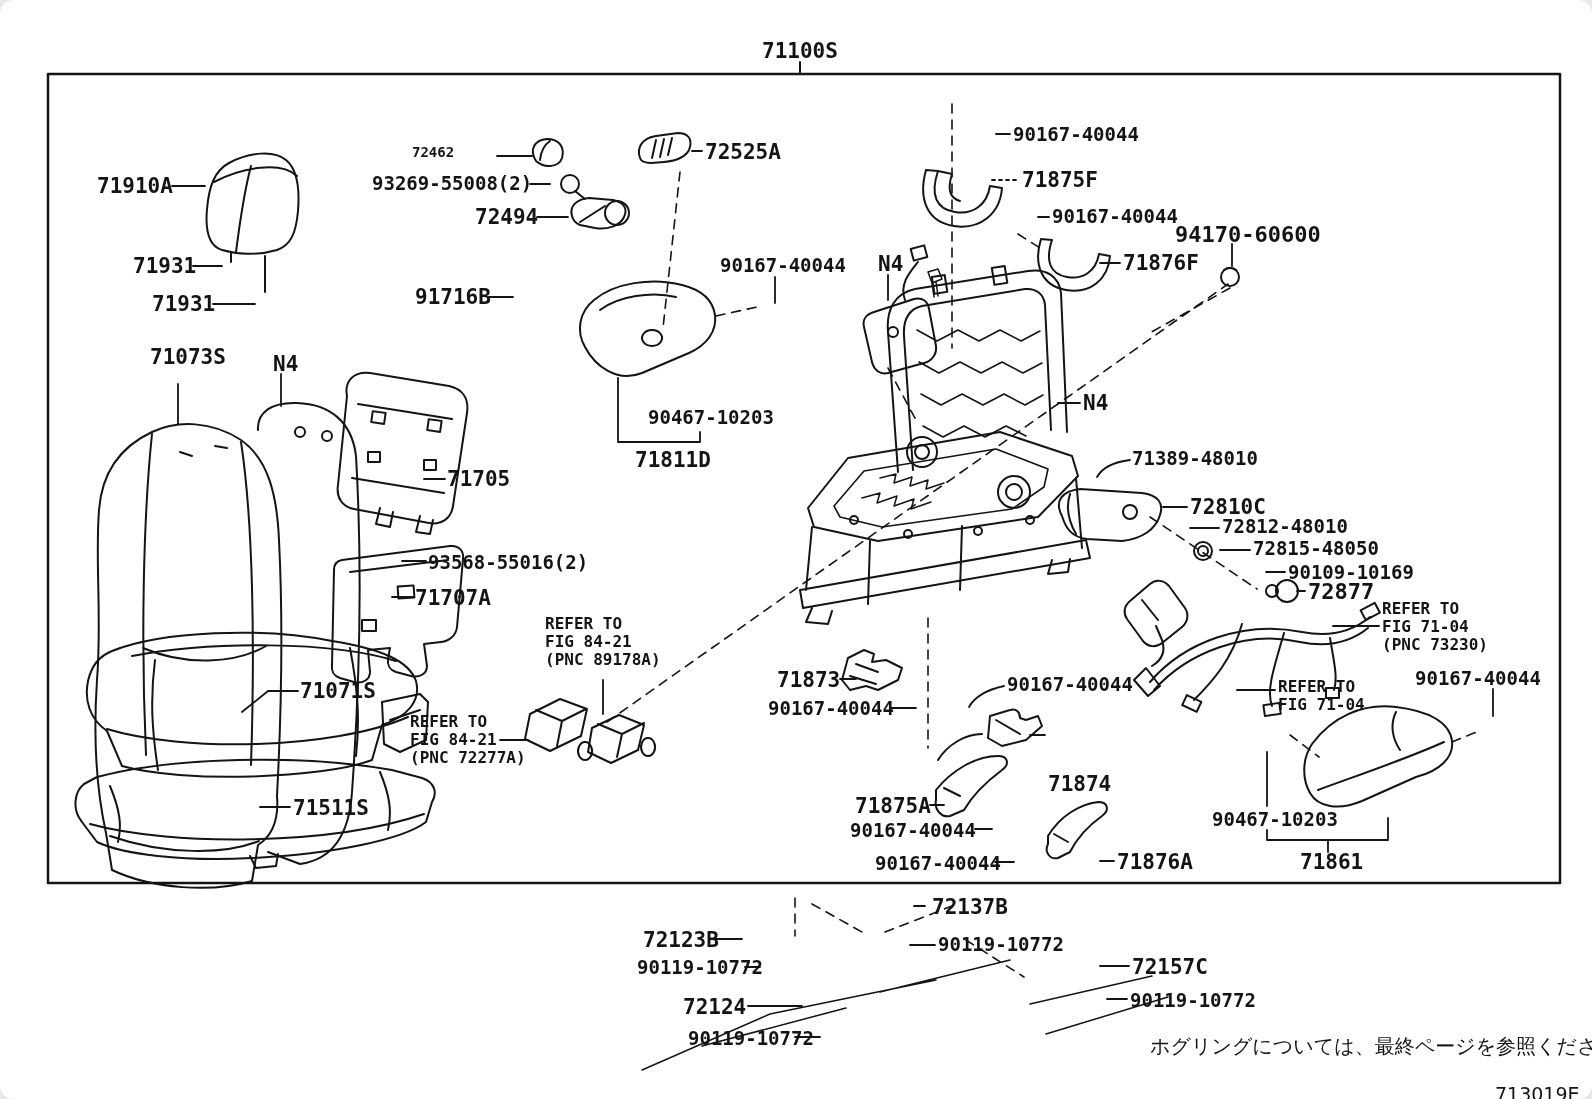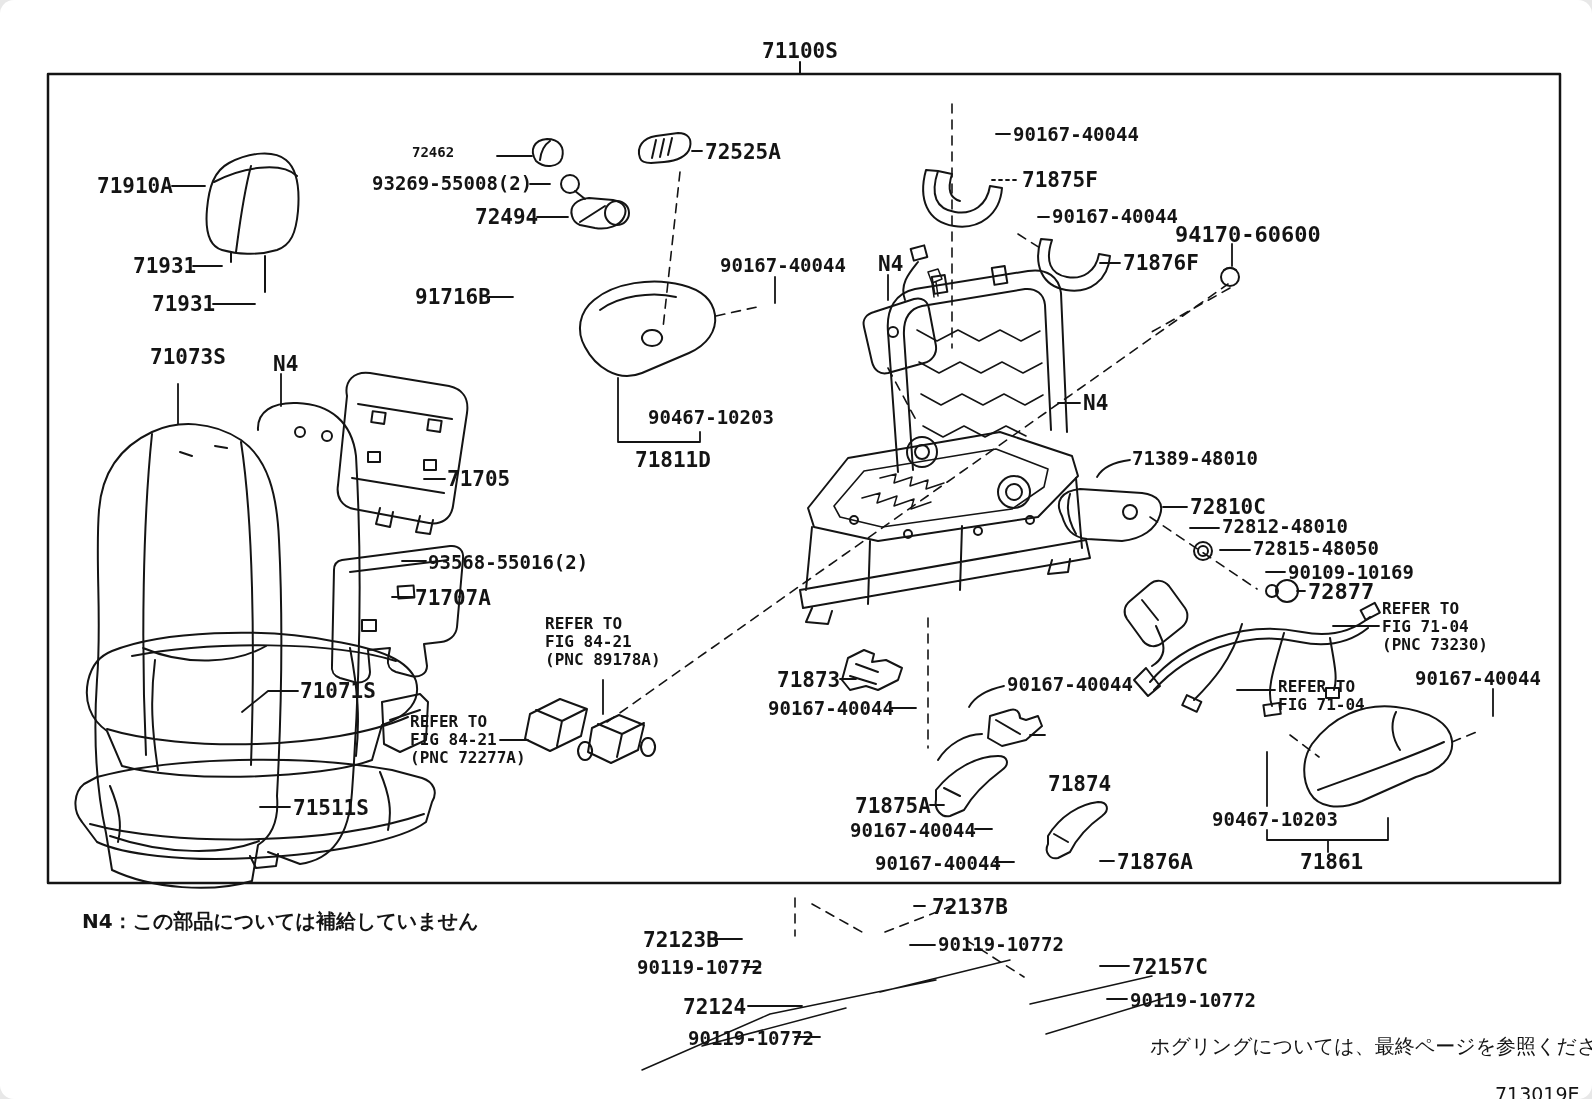--- a/index.html
+++ b/index.html
@@ -239,17 +239,16 @@
       <div class="plabel" style="left: 1300px; top: 851px; font-size: 21px;">71861</div>
       <div class="plabel" style="left: 932px; top: 896px; font-size: 21px;">72137B</div>
       <div class="plabel" style="left: 938px; top: 934px; font-size: 19px;">90119-10772</div>
       <div class="plabel" style="left: 643px; top: 929px; font-size: 21px;">72123B</div>
       <div class="plabel" style="left: 637px; top: 957px; font-size: 19px;">90119-10772</div>
       <div class="plabel" style="left: 683px; top: 996px; font-size: 21px;">72124</div>
       <div class="plabel" style="left: 688px; top: 1028px; font-size: 19px;">90119-10772</div>
       <div class="plabel" style="left: 1132px; top: 956px; font-size: 21px;">72157C</div>
       <div class="plabel" style="left: 1130px; top: 990px; font-size: 19px;">90119-10772</div>
     </div>
-<div class="note" style="left:82px;top:908px;">N4：この部品については補給していません</div>
 <div class="note" style="left:1150px;top:1033px;font-weight:normal;">ホグリングについては、最終ページを参照ください</div>
 <div class="code" style="left:1495px;top:1071px;">713019E</div>
 
 </div>
 
 </body></html>

